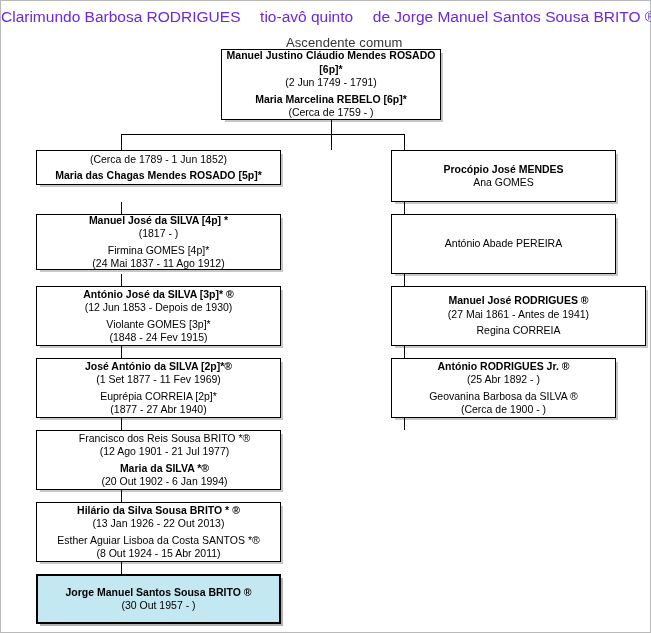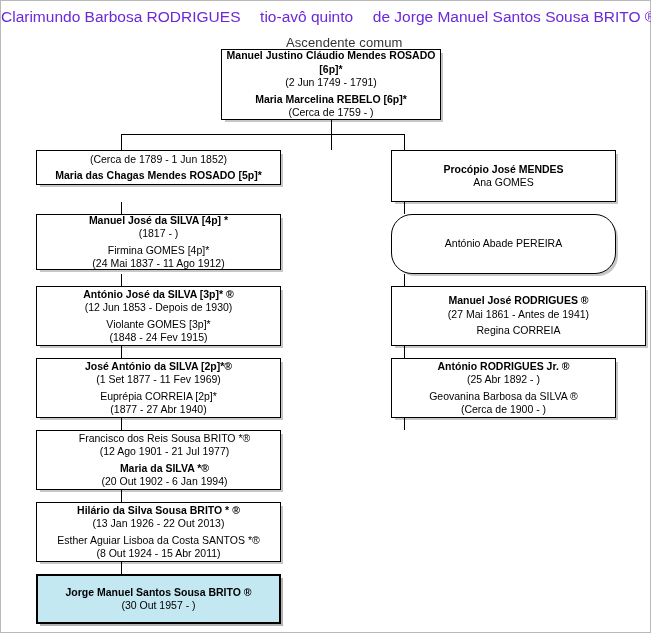--- a/index.html
+++ b/index.html
@@ -174,21 +174,21 @@
   <div class="pbox highlight" style="left:35px; top:573px; width:245px; height:50px;">
     <div class="line bold">Jorge Manuel Santos Sousa BRITO ®</div>
     <div class="line">(30 Out 1957 -            )</div>
   </div>
 
   <div class="pbox" style="left:390px; top:149px; width:225px; height:52px;">
     <div class="line bold">Procópio José MENDES</div>
     <div class="line">Ana GOMES</div>
   </div>
 
-  <div class="pbox" style="left:390px; top:213px; width:225px; height:60px;border-radius:21px;">
+  <div class="pbox" style="left:390px; top:213px; width:225px; height:60px;">
     <div class="line">António Abade PEREIRA</div>
   </div>
 
   <div class="pbox" style="left:390px; top:285px; width:255px; height:60px;">
     <div class="line bold">Manuel José RODRIGUES ®</div>
     <div class="line">(27 Mai 1861 - Antes de 1941)</div>
     <div class="line grp second">Regina CORREIA</div>
   </div>
 
   <div class="pbox" style="left:390px; top:357px; width:225px; height:60px;">

